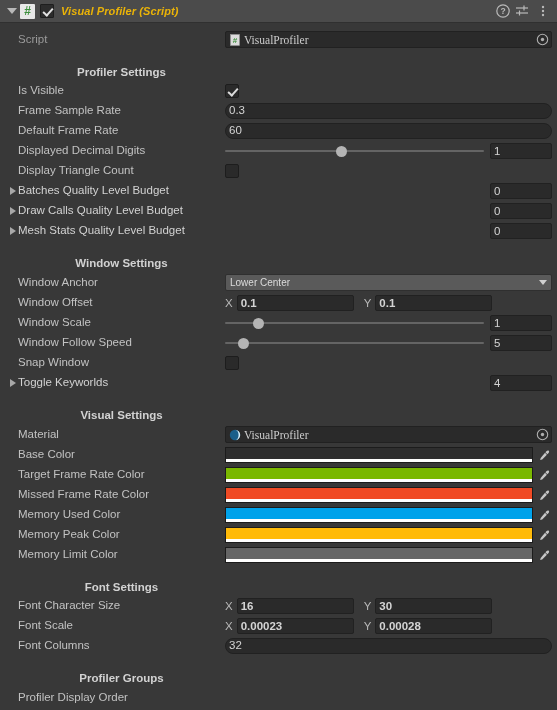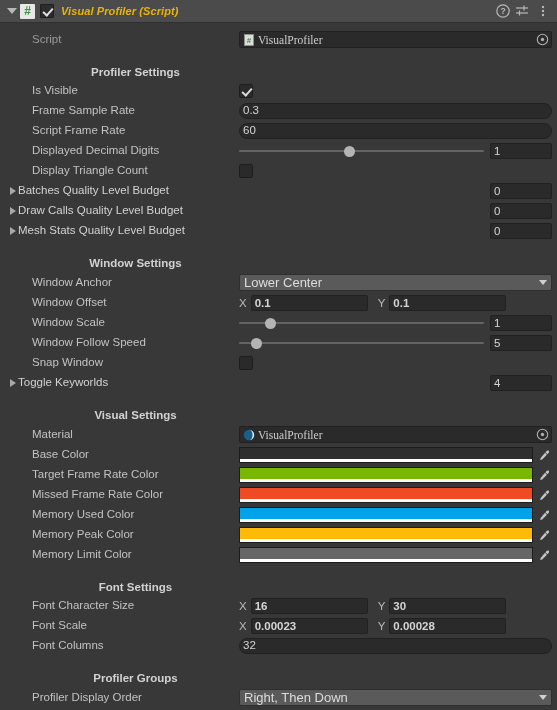--- a/index.html
+++ b/index.html
@@ -85,21 +85,21 @@
     display: flex; align-items: center; justify-content: center;
   }
   .hdr-icon svg { display: block; }
 
   
   .body { padding: 0; }
   .row {
     height: 20px;
     display: flex;
     align-items: center;
-    padding-left: 32px;
+    padding-left: 18px;
     padding-right: 5px;
   }
   .row.tall { height: 21px; }
   .lbl {
     width: 207px;
     flex: 0 0 207px;
     color: #c2c2c2;
     white-space: nowrap;
     overflow: hidden;
     line-height: 1;
@@ -258,21 +258,21 @@
   .dropdown {
     background: #5a5a5a;
     border: 1px solid #2f2f2f;
     border-radius: 2px;
     height: 17px;
     flex: 1 1 auto;
     display: flex;
     align-items: center;
     padding: 0 4px;
     color: #dcdcdc;
-    font-size: 13px;
+    font-size: 10px;
     min-width: 0;
     white-space: nowrap;
     overflow: hidden;
   }
   .dropdown .dd-text { flex: 1 1 auto; overflow: hidden; }
   .dropdown .dd-arrow {
     width: 0; height: 0;
     border-left: 4.5px solid transparent;
     border-right: 4.5px solid transparent;
     border-top: 5px solid #d0d0d0;
@@ -400,21 +400,21 @@
   </div>
 
   <div class="row">
     <div class="lbl">Frame Sample Rate</div>
     <div class="ctl">
       <div class="txtfield">0.3</div>
     </div>
   </div>
 
   <div class="row">
-    <div class="lbl">Script Frame Rate</div>
+    <div class="lbl">Default Frame Rate</div>
     <div class="ctl">
       <div class="txtfield">60</div>
     </div>
   </div>
 
   <div class="row">
     <div class="lbl">Displayed Decimal Digits</div>
     <div class="ctl">
       <div class="slider">
         <div class="track"></div>
@@ -681,26 +681,20 @@
   </div>
 
   <div class="spacer-row"></div>
 
   <div class="row section">
     <div class="lbl section-hd">Profiler Groups</div>
   </div>
 
   <div class="row tall">
     <div class="lbl">Profiler Display Order</div>
-    <div class="ctl">
-      <div class="dropdown">
-        <span class="dd-text">Right, Then Down</span>
-        <span class="dd-arrow"></span>
-      </div>
-    </div>
   </div>
 
   <div class="row fold">
     
     
     
   </div>
 
 </div>
 

